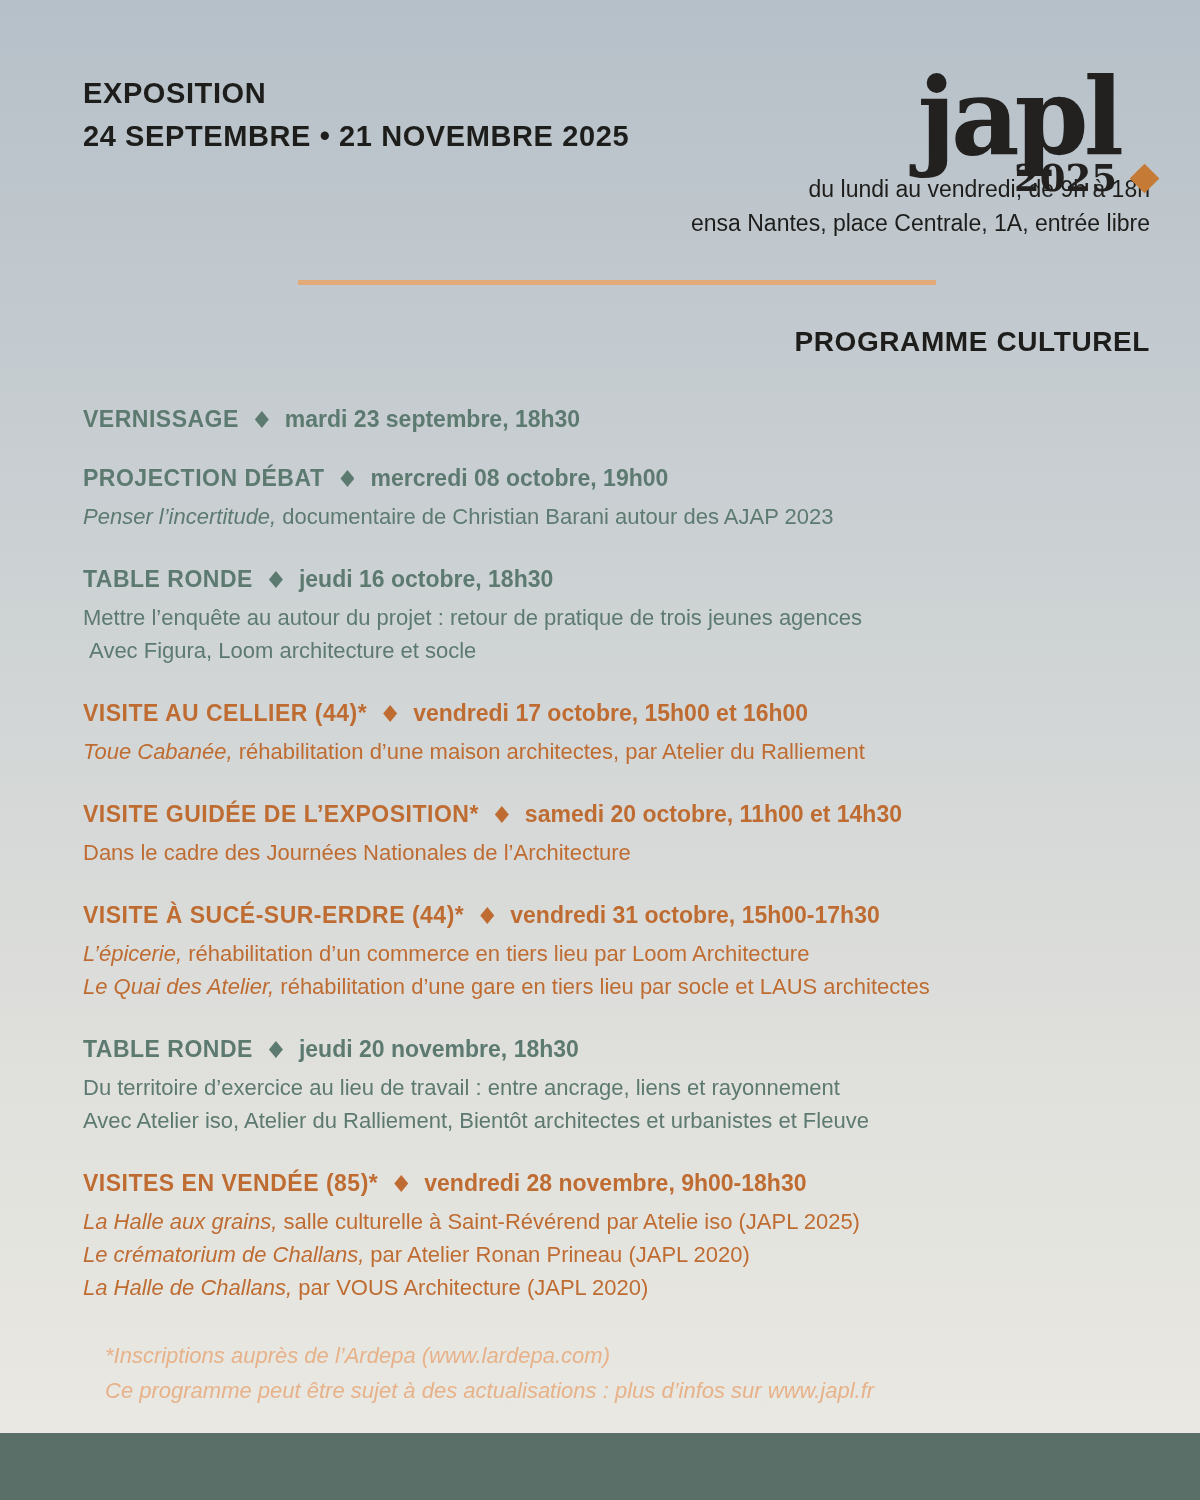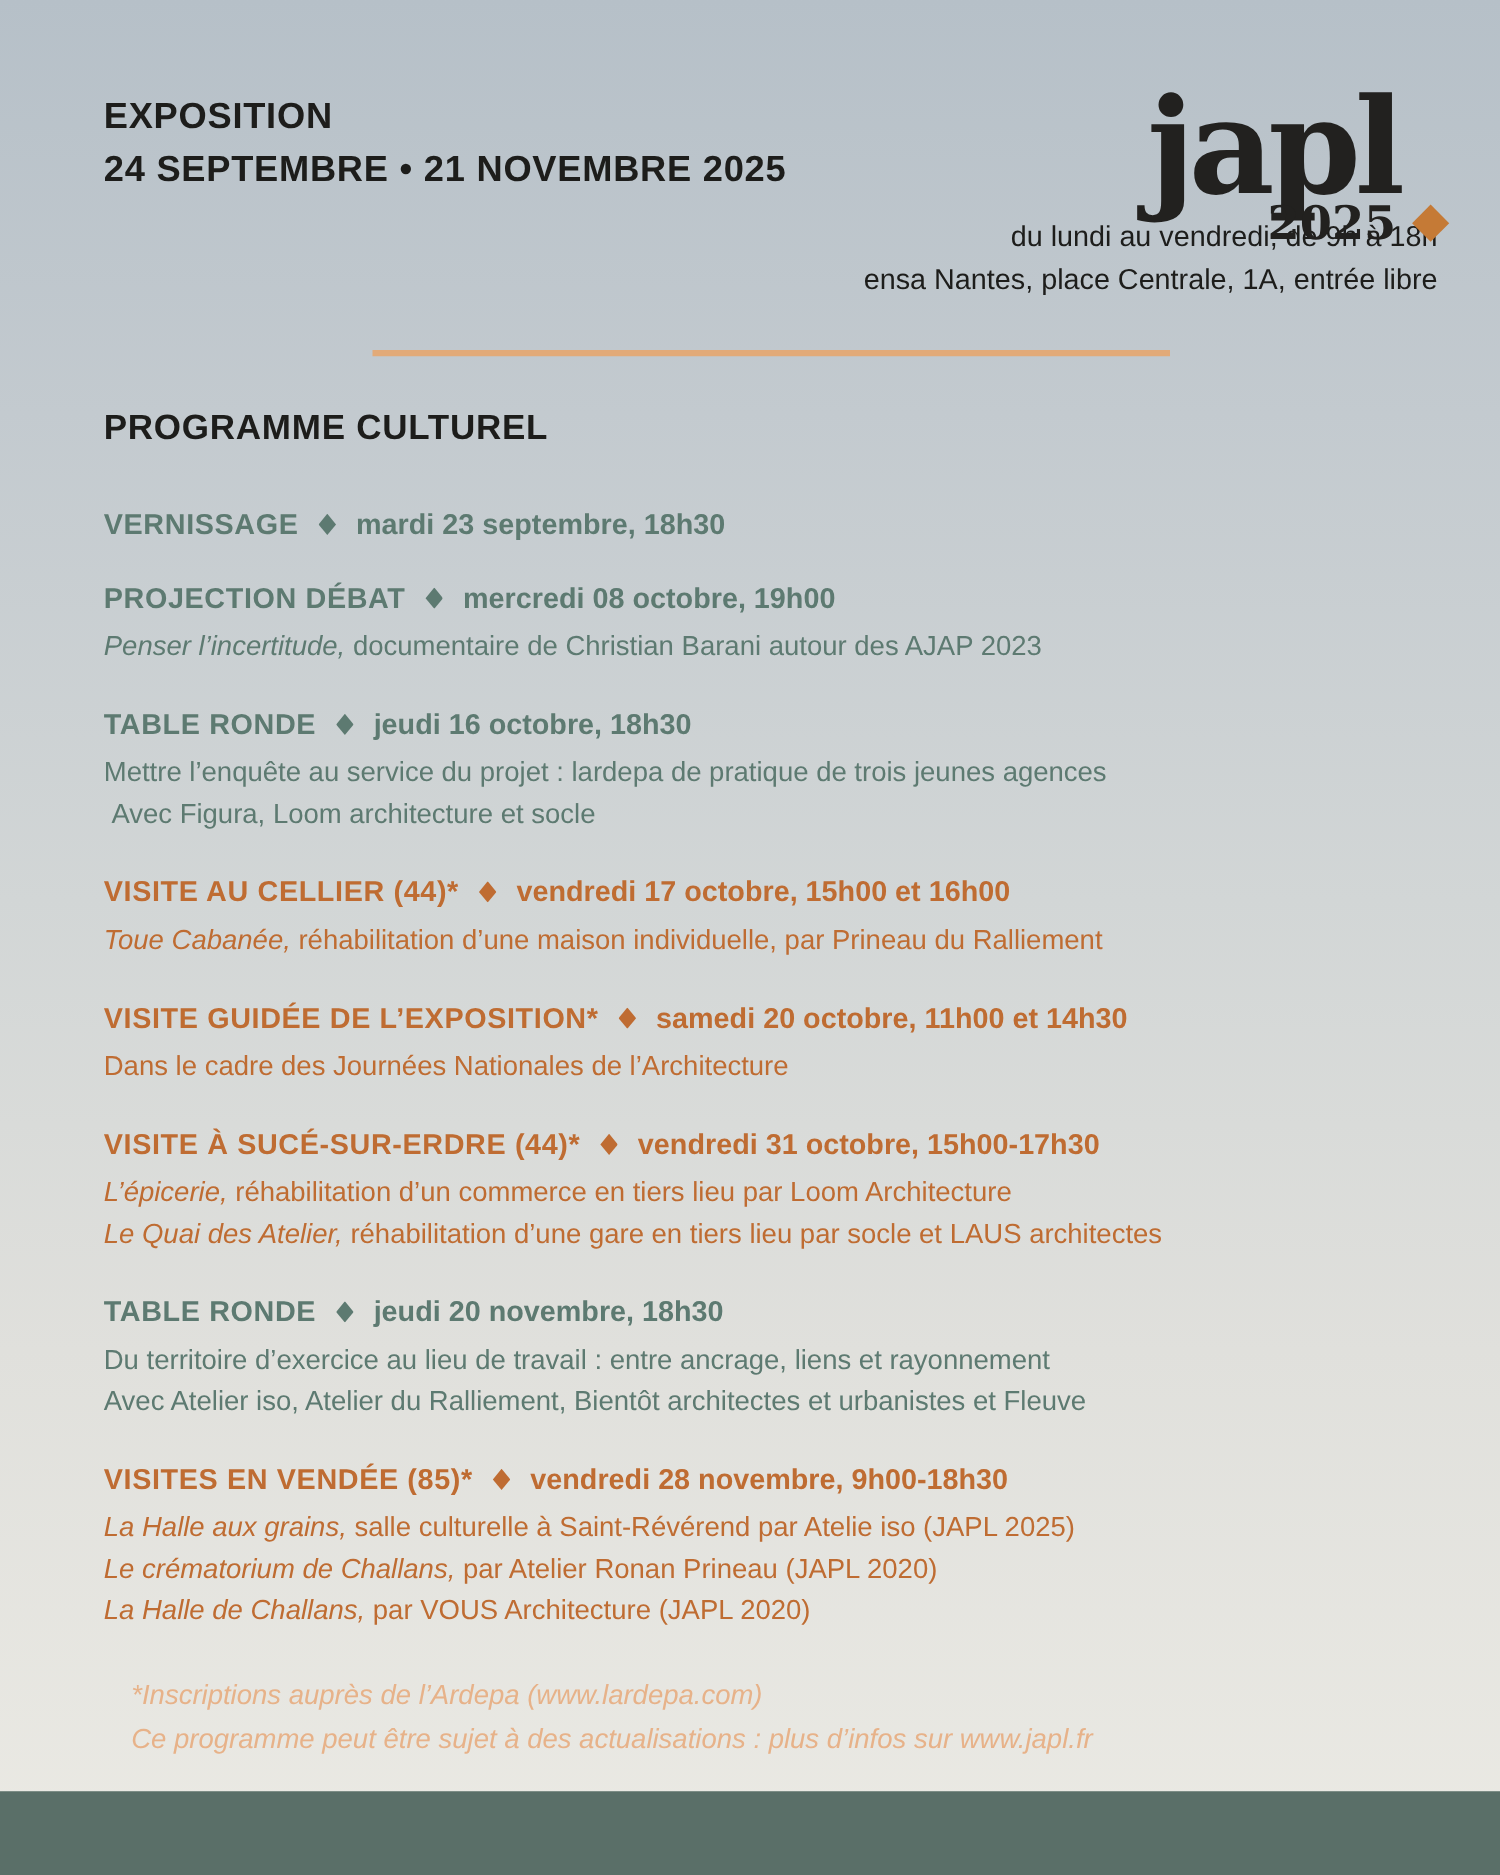--- a/index.html
+++ b/index.html
@@ -46,21 +46,21 @@
     transform: rotate(45deg);
   }
 
   .divider {
     margin-top: 40px; width: 638px; height: 5px;
     background: var(--divider); border: none;
   }
 
   .program-title {
     margin: 41px 0 0 0; font-size: 28px; font-weight: 700;
-    letter-spacing: 0.6px; color: var(--ink);
+    letter-spacing: 0.6px; color: var(--ink); text-align: right;
   }
 
   .events { margin-top: 49px; }
   .event { margin-bottom: 34px; }
   .event-heading {
     display: flex; align-items: center; gap: 16px;
     font-size: 23px; font-weight: 700; line-height: 25px;
     margin-bottom: 9px;
   }
   .event-title { letter-spacing: 0.5px; }
@@ -135,33 +135,33 @@
           </div>
   </div>
 
   <div class="event c-teal">
     <div class="event-heading">
       <span class="event-title">TABLE RONDE</span>
       <span class="bullet-diamond"></span>
       <span class="event-date">jeudi 16 octobre, 18h30</span>
     </div>
     <div class="event-lines">
-            <p class="event-line"><span>Mettre l’enquête au service du projet : lardepa de pratique de trois jeunes agences</span></p>
+            <p class="event-line"><span>Mettre l’enquête au autour du projet : retour de pratique de trois jeunes agences</span></p>
             <p class="event-line"><span>&nbsp;Avec Figura, Loom architecture et socle</span></p>
           </div>
   </div>
 
   <div class="event c-orange">
     <div class="event-heading">
       <span class="event-title">VISITE AU CELLIER (44)*</span>
       <span class="bullet-diamond"></span>
       <span class="event-date">vendredi 17 octobre, 15h00 et 16h00</span>
     </div>
     <div class="event-lines">
-            <p class="event-line"><span class="italic">Toue Cabanée,</span><span> réhabilitation d’une maison individuelle, par Prineau du Ralliement</span></p>
+            <p class="event-line"><span class="italic">Toue Cabanée,</span><span> réhabilitation d’une maison architectes, par Atelier du Ralliement</span></p>
           </div>
   </div>
 
   <div class="event c-orange">
     <div class="event-heading">
       <span class="event-title">VISITE GUIDÉE DE L’EXPOSITION*</span>
       <span class="bullet-diamond"></span>
       <span class="event-date">samedi 20 octobre, 11h00 et 14h30</span>
     </div>
     <div class="event-lines">

